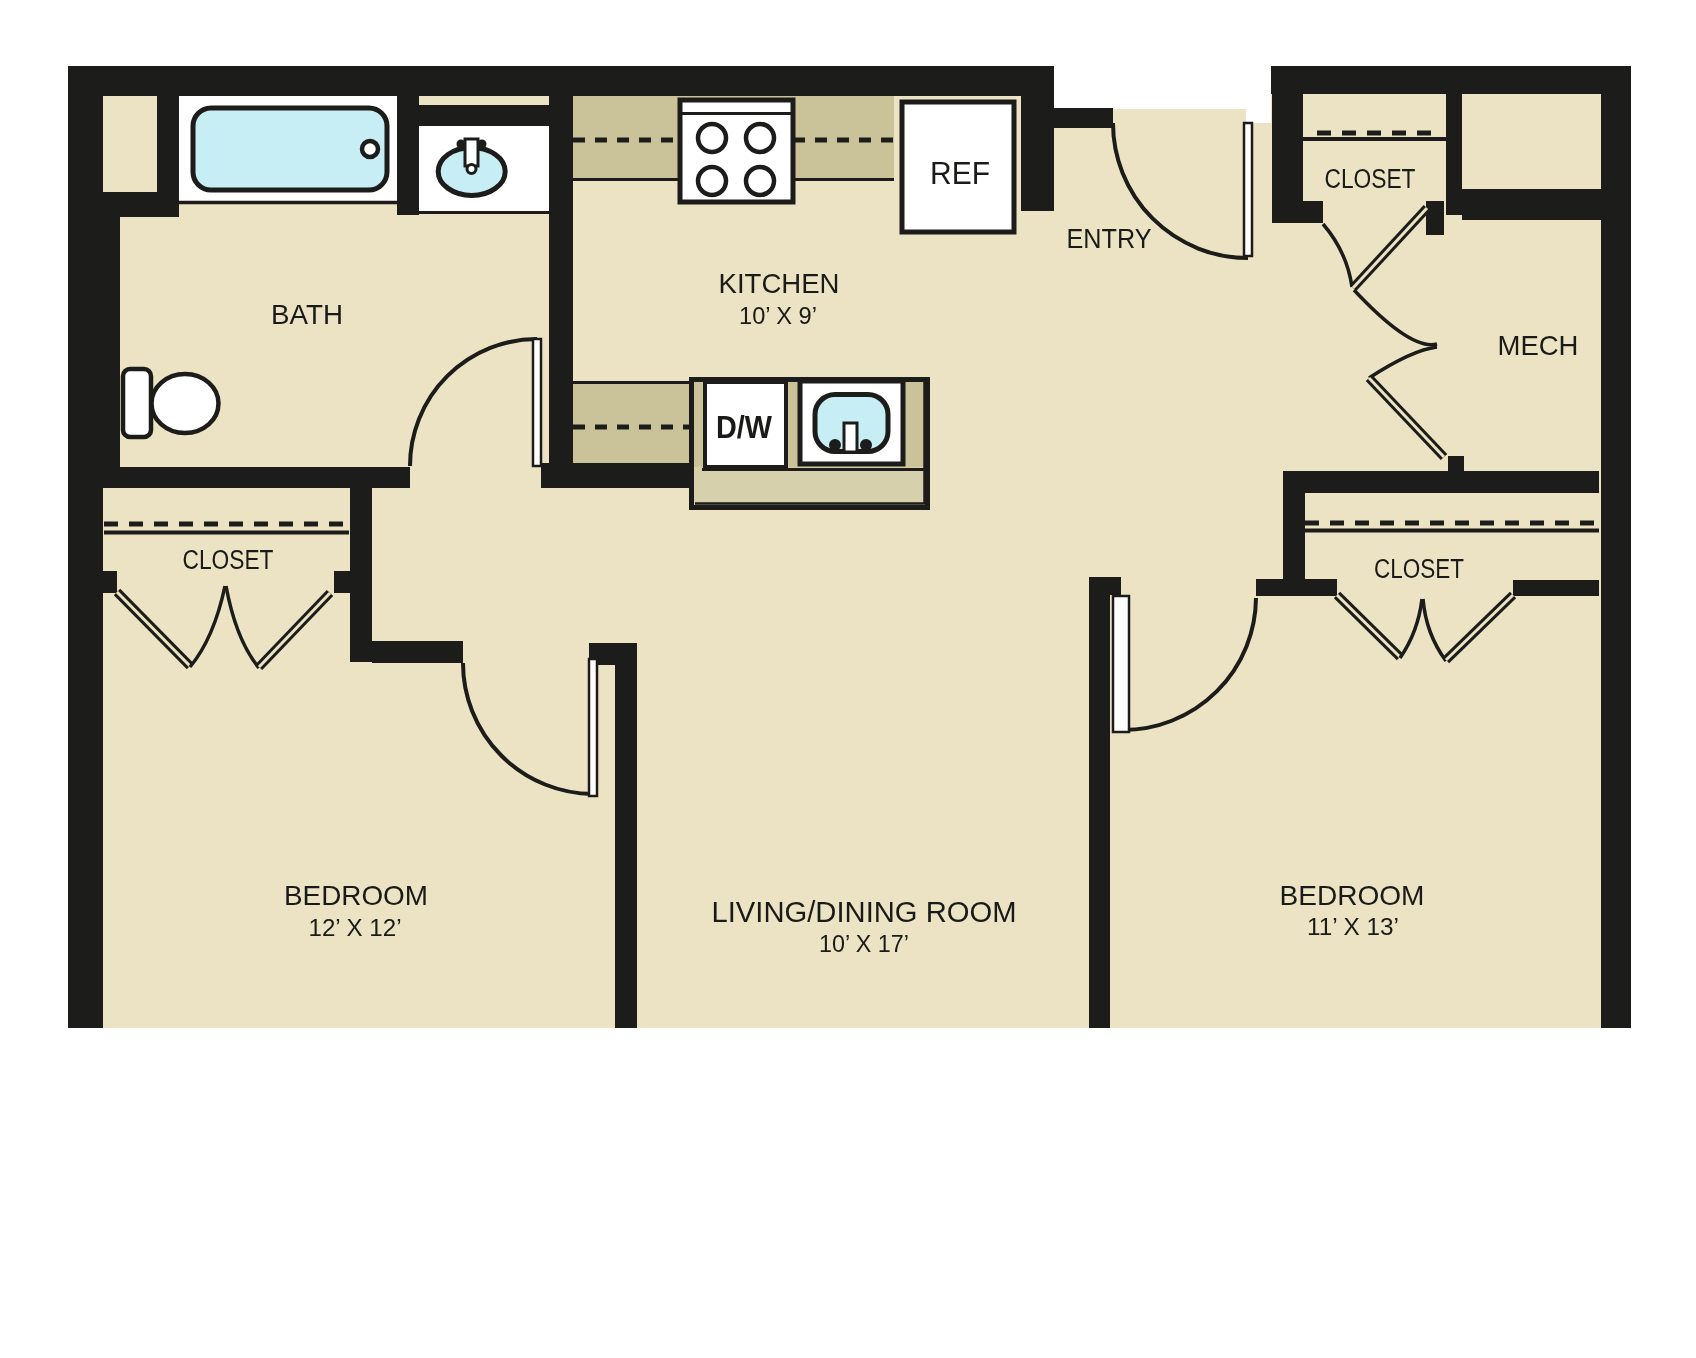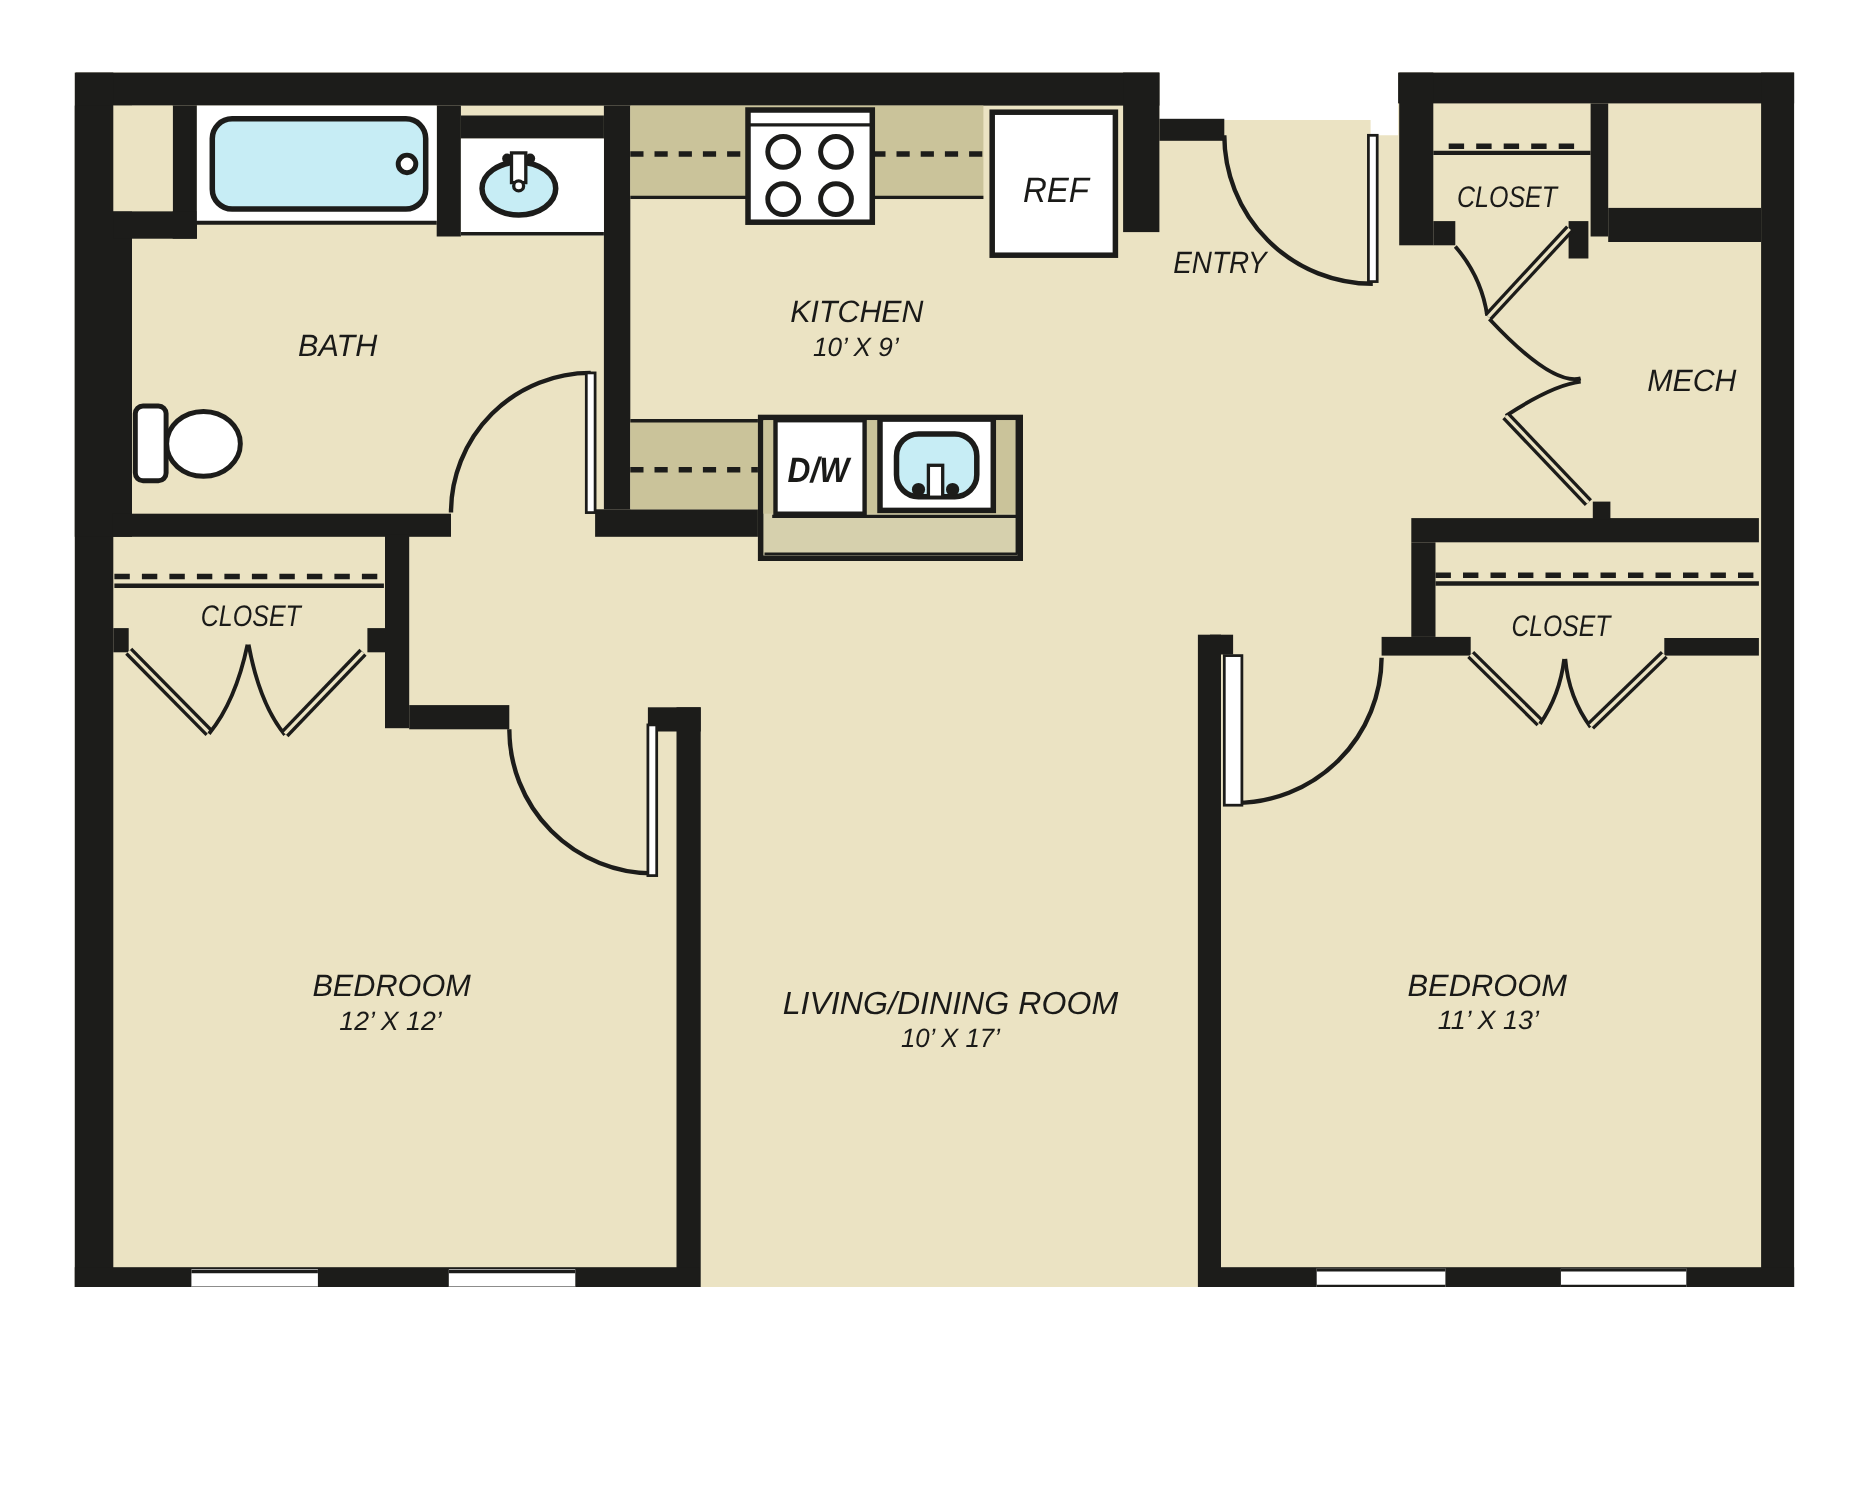--- a/index.html
+++ b/index.html
@@ -1,16 +1,16 @@
 <!DOCTYPE html>
 <html><head>
 <meta charset="utf-8">
 <style>
   html,body{margin:0;padding:0;background:#ffffff;}
-  .wrap{width:1696px;height:1170px;position:relative;font-style:italic;}
+  .wrap{width:1696px;height:1028px;position:relative;}
   svg{display:block;}
   text{font-family:"Liberation Sans",sans-serif;fill:#1a1a18;}
 </style>
 </head>
 <body>
 <div class="wrap">
 <svg width="1696" height="1358" viewBox="0 0 1696 1358">
 
 <rect x="0" y="0" width="1696" height="1358" fill="#ffffff"></rect>
 

